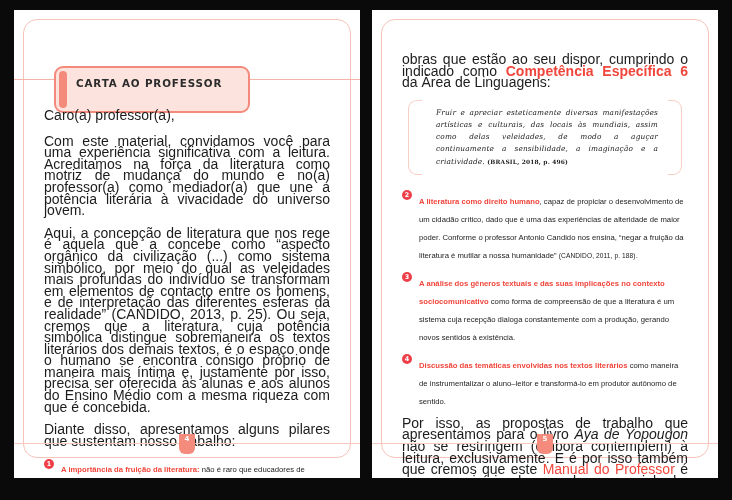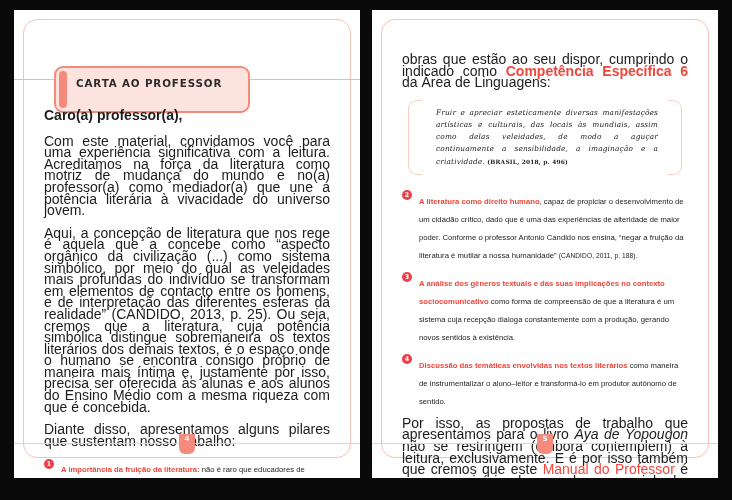--- a/index.html
+++ b/index.html
@@ -112,21 +112,21 @@
     font-family: "Liberation Sans", sans-serif;
     font-size: 14px;
     line-height: 11.6px;
     color: #1c1c1c;
     text-align: justify;
     text-justify: inter-word;
     -webkit-hyphens: manual;
     hyphens: manual;
   }
   p.body.tight { margin-bottom: 11px; }
-  p.greeting { margin-bottom: 14px; font-weight: bold; }
+  p.greeting { margin-bottom: 14px; }
 
   .accent { color: #f0463c; }
   .accent-b { color: #f0463c; font-weight: bold; }
   em { font-style: italic; }
   .smallcaps {
     font-size: 6.6px;
     letter-spacing: .1px;
   }
 
   

